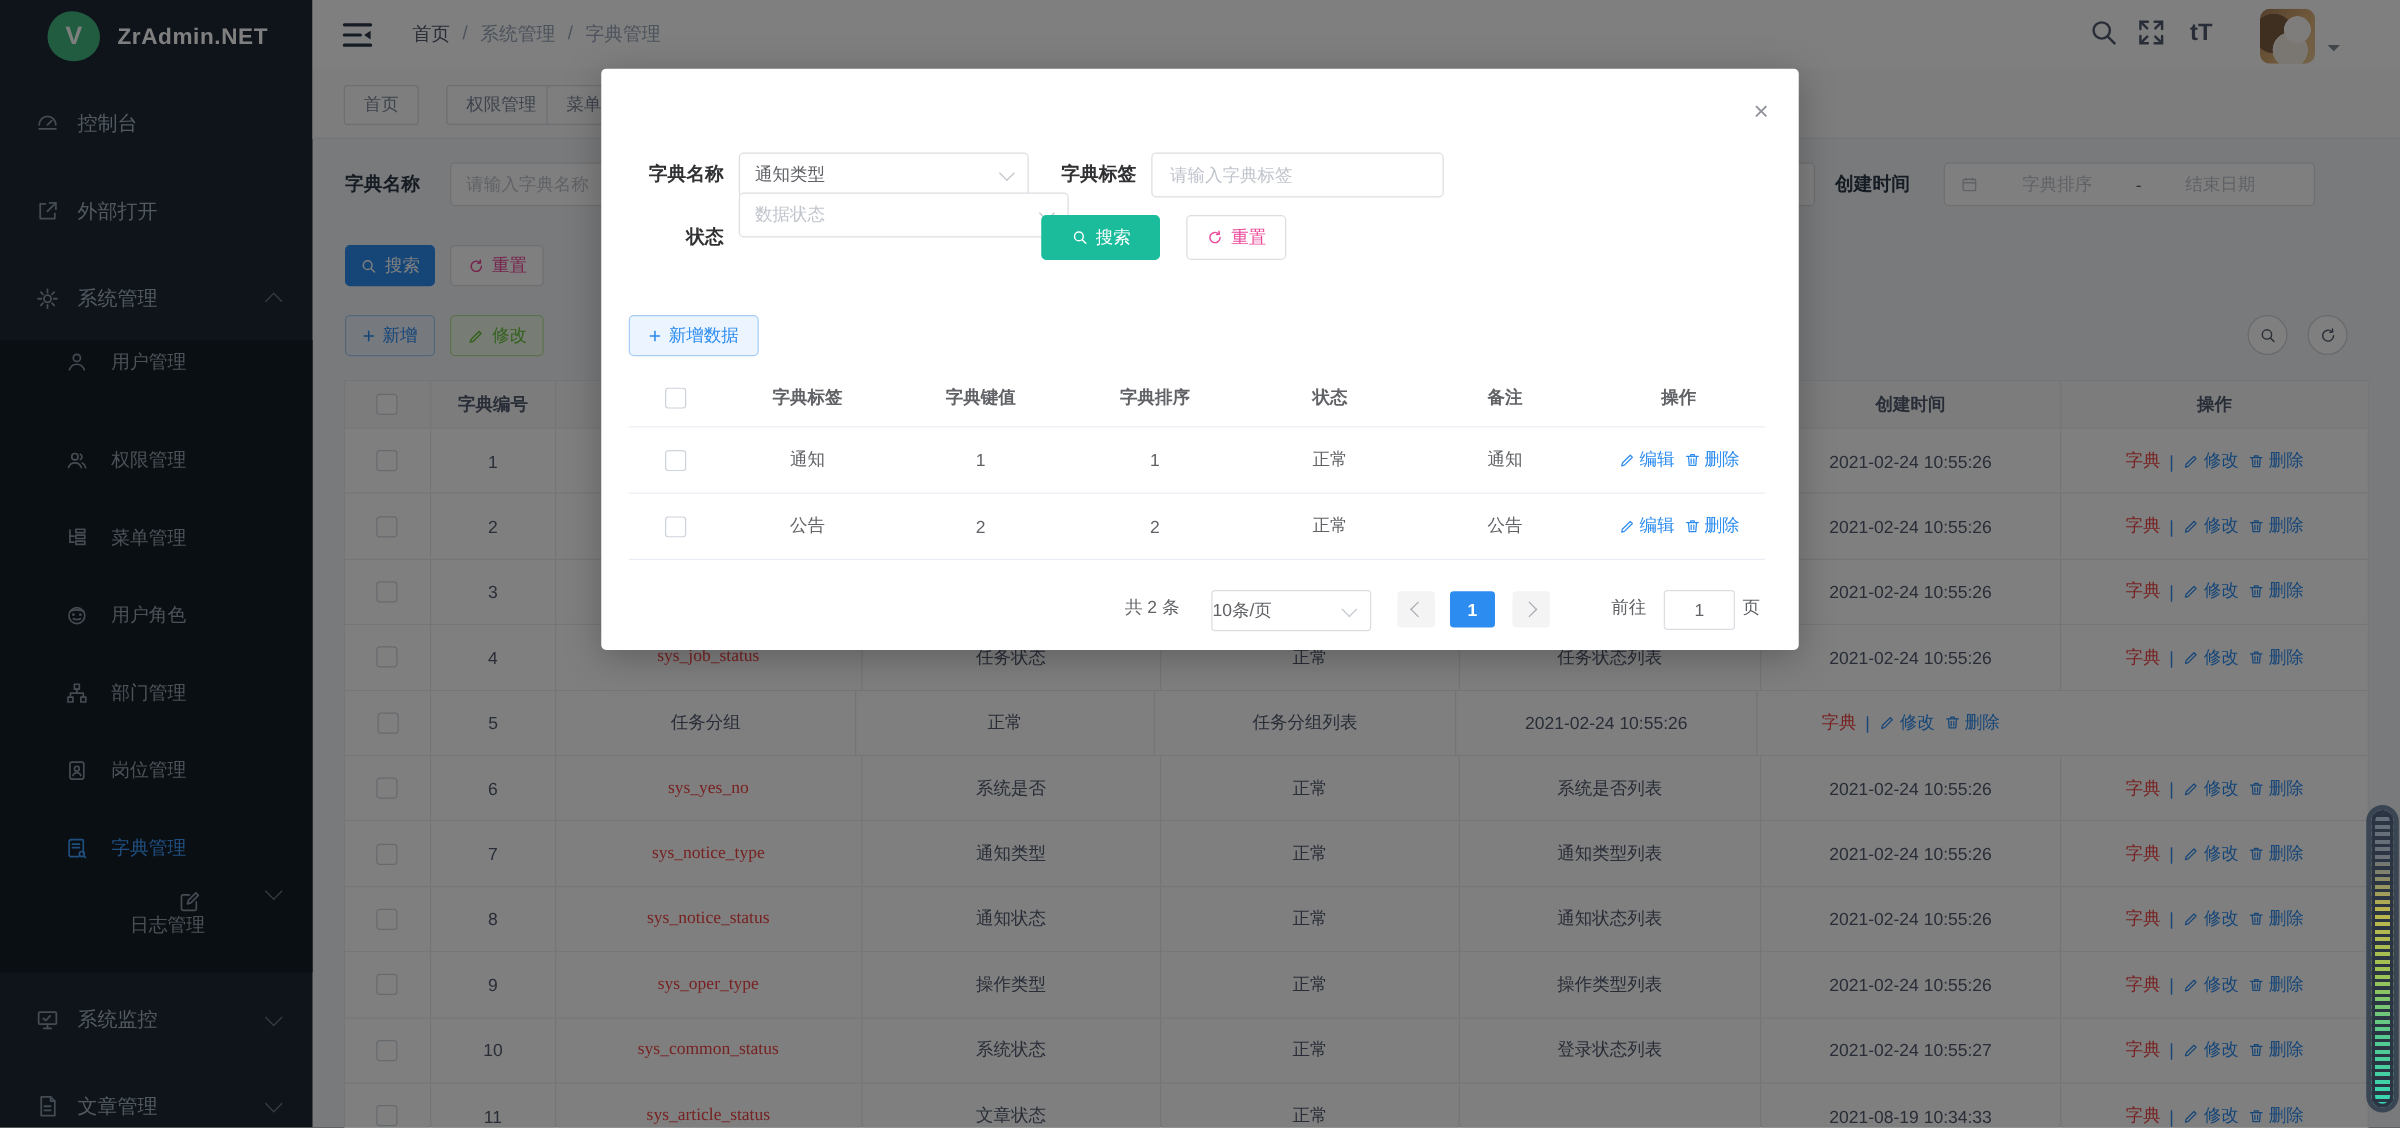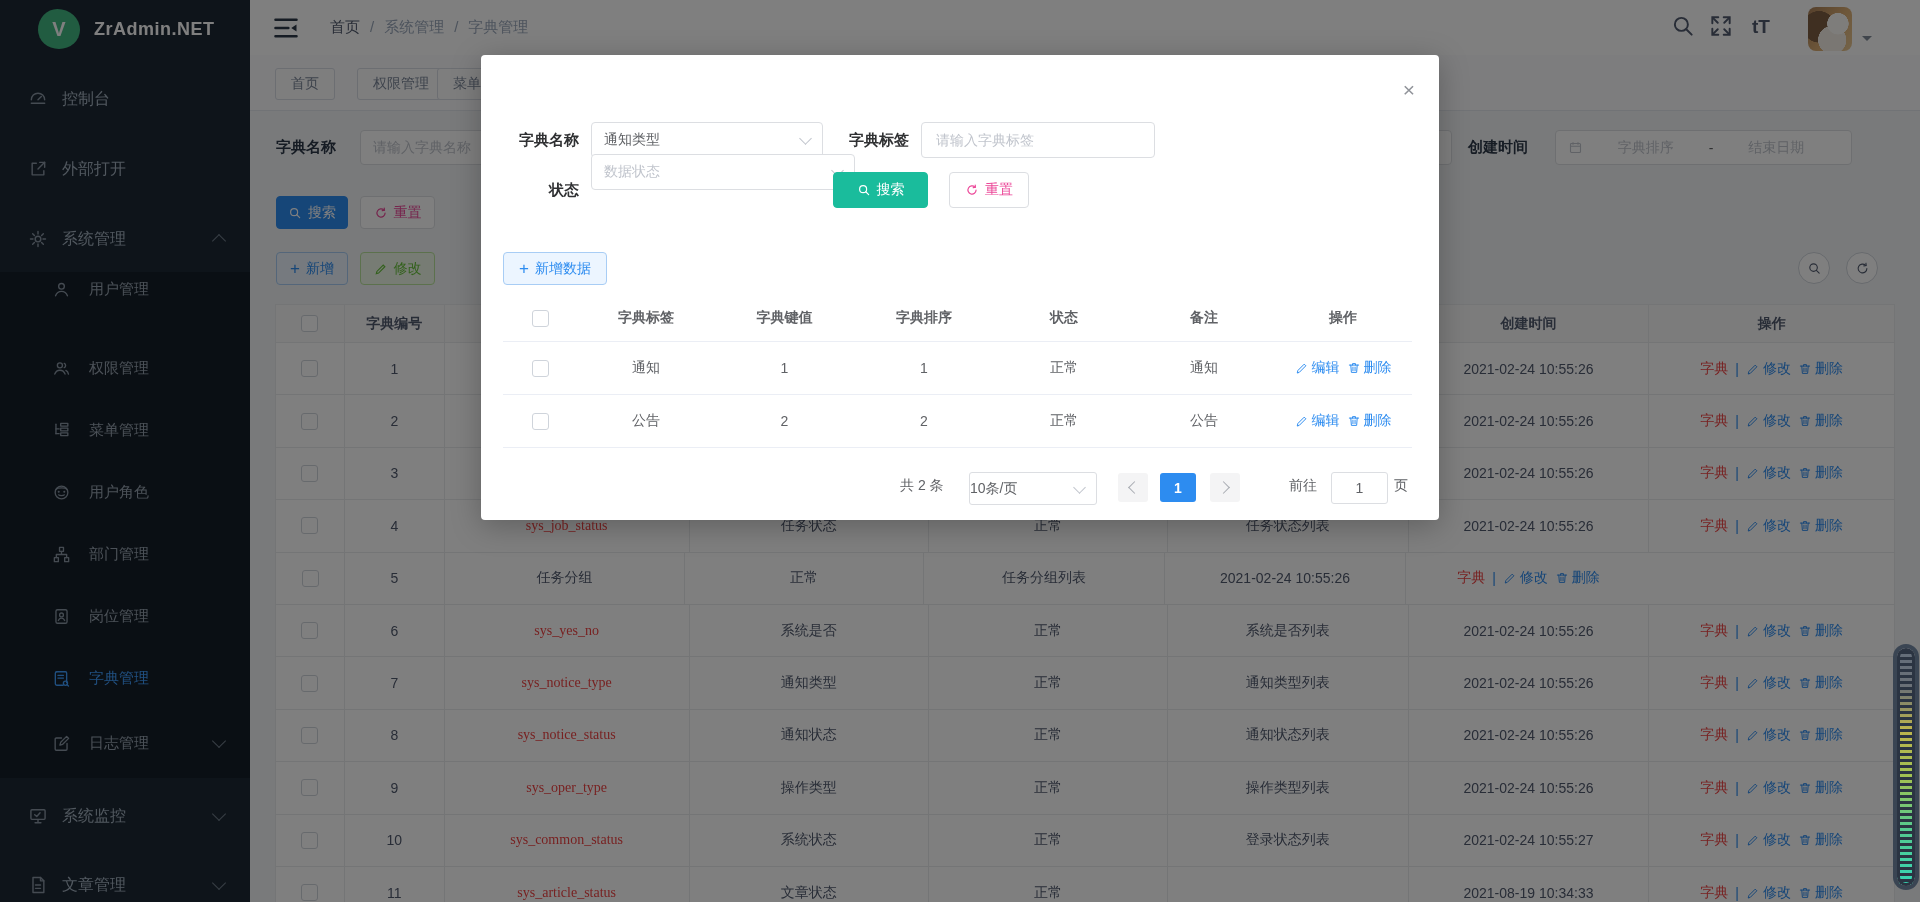--- a/index.html
+++ b/index.html
@@ -219,21 +219,21 @@
       <span class="s-icon">
         <svg viewBox="0 0 24 24">
             <path d="M6 3.5h11a1.5 1.5 0 0 1 1.5 1.5v12"></path>
             <path d="M6 3.5A1.8 1.8 0 0 0 4.2 5.3v13.4A1.8 1.8 0 0 0 6 20.5h8"></path>
             <path d="M7.5 8h7M7.5 11.5h7"></path>
             <circle cx="17" cy="18" r="2.6"></circle>
             <path d="M19 20l1.8 1.5"></path>
           </svg></span>
       <span class="s-label">字典管理</span>
     </div>
-    <div class="sub-item" style="top:712px;">
+    <div class="sub-item" style="top:712px;flex-direction:column;">
       <span class="s-icon">
         <svg viewBox="0 0 24 24">
             <path d="M19 12v7a1.5 1.5 0 0 1-1.5 1.5h-12A1.5 1.5 0 0 1 4 19V6.5A1.5 1.5 0 0 1 5.5 5H12"></path>
             <path d="M10 14l1-3.5L18.5 3l2.5 2.5L13.5 13z"></path>
           </svg></span>
       <span class="s-label">日志管理</span>
       <span class="chev down"></span>
     </div>
 
     <div class="side-item" style="top:789px;">

